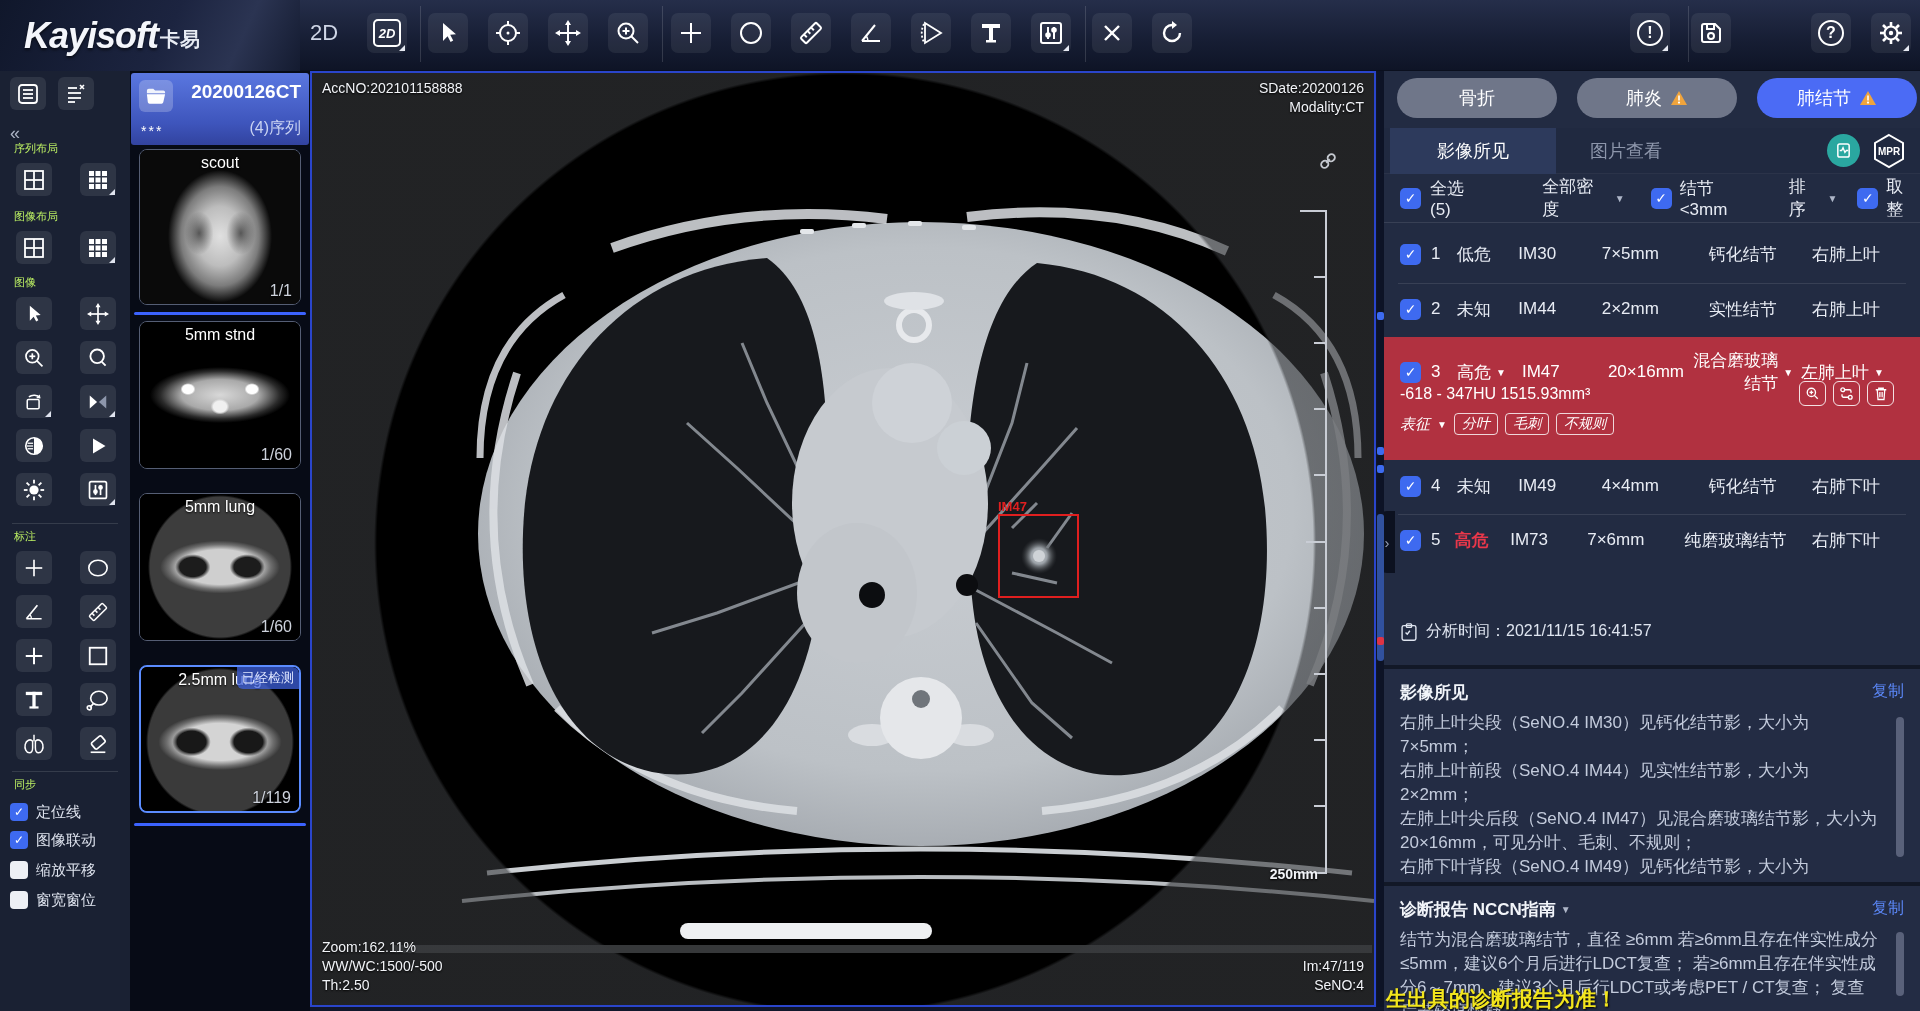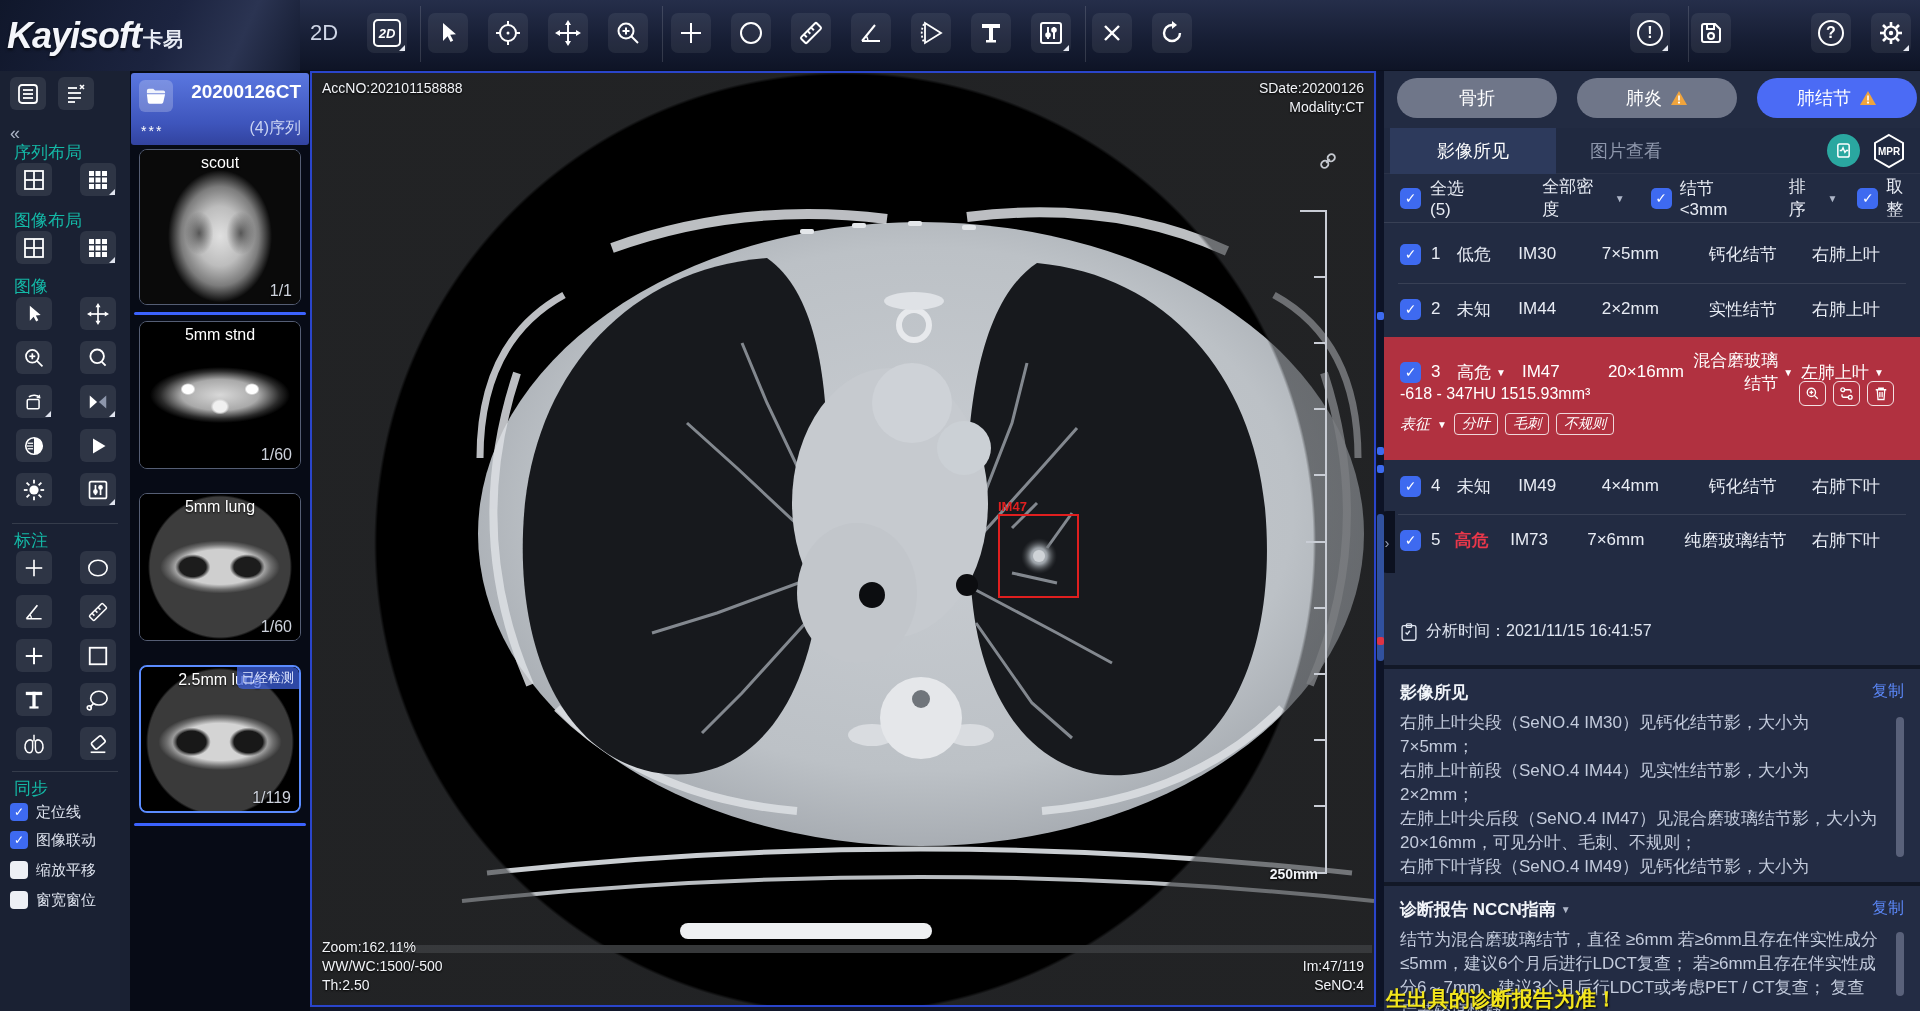--- a/index.html
+++ b/index.html
@@ -3,37 +3,37 @@
 <meta charset="utf-8">
 <style>
   * { margin:0; padding:0; box-sizing:border-box; }
   html,body { width:1920px; height:1011px; background:#10162a; font-family:"Liberation Sans", sans-serif; overflow:hidden; position:relative; color:#e8ecf4; }
 
   
   #topbar { position:absolute; left:0; top:0; width:1920px; height:71px;
     background:linear-gradient(180deg,#252e4a 0%,#161d33 60%,#0e1426 100%); border-bottom:1px solid #0a0f1e;}
   #logo { position:absolute; left:0; top:0; width:300px; height:71px;
     background:linear-gradient(115deg,#10172b 0%,#1c2440 55%,#2b3452 78%,#141b30 100%);
-    display:flex; align-items:center; padding-left:7px;text-align:right; }
+    display:flex; align-items:center; padding-left:24px;text-align:right; }
   #logo .main { font-size:36px; font-weight:bold; font-style:italic; color:#f4f6fb; letter-spacing:-1px; text-shadow:0 2px 3px rgba(0,0,0,.6);}
   #logo .cn { font-size:20px; font-weight:bold; color:#e8ecf4; margin-left:2px; margin-top:8px;}
   .mode2d { position:absolute; left:310px; top:20px; font-size:22px; color:#cfd6e6; }
   .tbtn { position:absolute; top:13px; width:40px; height:40px; border-radius:7px;
     background:rgba(255,255,255,.07); display:flex; align-items:center; justify-content:center; }
   .tbtn svg { display:block; }
   .tbtn.fold::after { content:""; position:absolute; right:2px; bottom:2px;
     border-left:6px solid transparent; border-bottom:6px solid #e6e9f2; }
   .tsep { position:absolute; top:6px; width:1px; height:56px; background:rgba(255,255,255,.14); }
   .circle-glyph { width:26px; height:26px; border:2px solid #fff; border-radius:50%;
     display:flex; align-items:center; justify-content:center; font-size:16px; font-weight:bold; color:#fff; }
   .box2d { width:28px; height:28px; border:2px solid #fff; border-radius:5px; display:flex; align-items:center; justify-content:center; font-size:13px; font-weight:bold; color:#fff; font-style:italic;}
 
   
   #leftbar { position:absolute; left:0; top:71px; width:130px; height:940px; background:#1a2133; }
-  .lb-label { position:absolute; left:14px; font-size:17px; color:#14b8a6; }
+  .lb-label { position:absolute; left:14px; font-size:11px; color:#bef264; }
   .lbtn { position:absolute; width:36px; height:33px; border-radius:6px; background:rgba(255,255,255,.09);
     display:flex; align-items:center; justify-content:center; }
   .lbtn.fold::after { content:""; position:absolute; right:1px; bottom:1px;
     border-left:6px solid transparent; border-bottom:6px solid #dfe3ee; }
   .lb-div { position:absolute; left:12px; width:106px; height:1px; background:rgba(255,255,255,.12); }
   .sync-row { position:absolute; left:10px; height:22px; display:flex; align-items:center; gap:8px; font-size:15px; color:#dfe4ef; }
   .scb { width:18px; height:18px; border-radius:4px; background:#3e6af0; display:flex; align-items:center; justify-content:center; font-size:12px; color:#fff; }
   .scb.off { background:#eef0f5; }
   .collapse-btn { position:absolute; left:10px; top:52px; font-size:18px; color:#aab2c4; }
 

